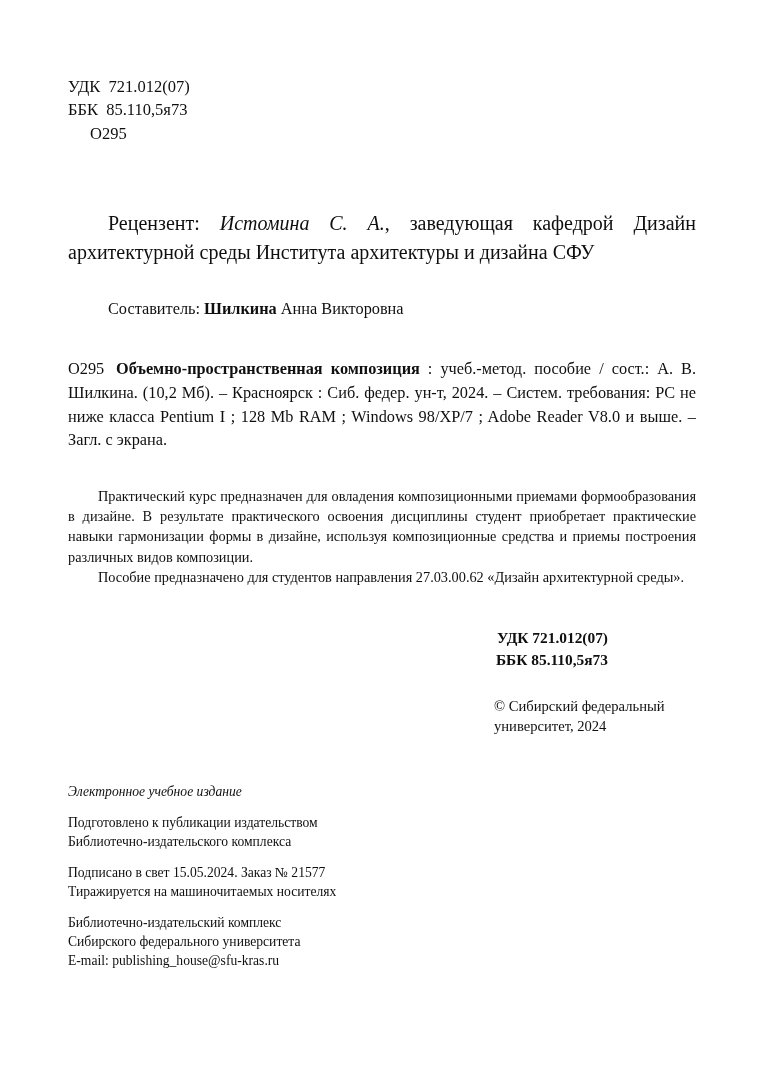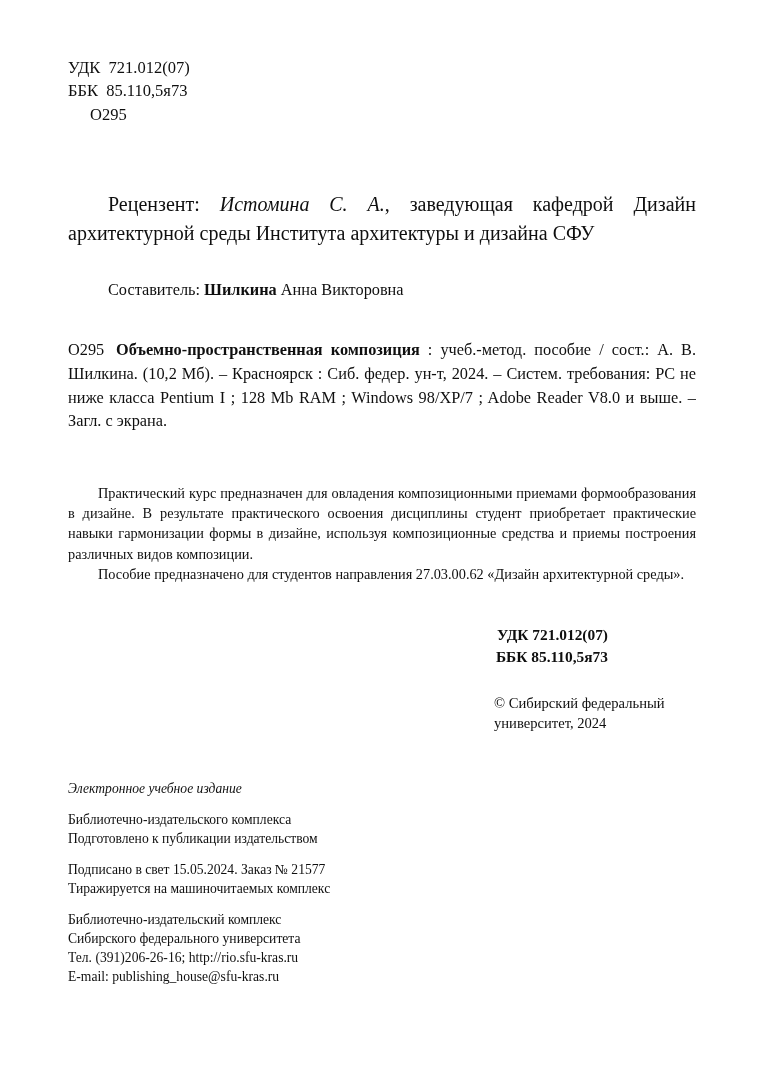--- a/index.html
+++ b/index.html
@@ -12,21 +12,21 @@
     width: 764px;
     height: 1080px;
     background: #ffffff;
     font-family: "Liberation Serif", serif;
     color: #0f0f0f;
     overflow: hidden;
   }
   .content {
     position: absolute;
     left: 68px;
-    top: 56px;
+    top: 75px;
     width: 628px;
   }
 
   
   .codes {
     font-size: 16.5px;
     line-height: 1.42;
     margin-left: 0px;
   }
   .codes .line {
@@ -68,21 +68,21 @@
     padding-left: 0;
   }
   .biblio .code {
     display: inline-block;
     width: 48px;
   }
   .biblio .title-bold { font-weight: bold; }
 
   
   .annotation {
-    margin-top: 50px;
+    margin-top: 34px;
     font-size: 14.3px;
     line-height: 1.42;
     text-align: justify;
   }
   .annotation p { margin: 0; text-indent: 30px; }
 
   
   .codes-right {
     margin-top: 40px;
     text-align: right;
@@ -152,29 +152,28 @@
     </div>
 
     <div class="copyright">
       <div>© Сибирский федеральный</div>
       <div>университет, 2024</div>
     </div>
 
     <div class="colophon">
       <div class="head">Электронное учебное издание</div>
       <div class="grp">
+        <span class="l">Подготовлено к публикации издательством</span>
         <span class="l">Библиотечно-издательского комплекса</span>
-        <span class="l">Подготовлено к публикации издательством</span>
       </div>
       <div class="grp">
         <span class="l">Подписано в свет 15.05.2024. Заказ № 21577</span>
-        <span class="l">Тиражируется на машиночитаемых комплекс</span>
+        <span class="l">Тиражируется на машиночитаемых носителях</span>
       </div>
       <div class="grp">
         <span class="l">Библиотечно-издательский комплекс</span>
         <span class="l">Сибирского федерального университета</span>
-        <span class="l">Тел. (391)206-26-16; http://rio.sfu-kras.ru</span>
         <span class="l">E-mail: publishing_house@sfu-kras.ru</span>
       </div>
     </div>
 
   </div>
 </div>
 
 </body></html>

